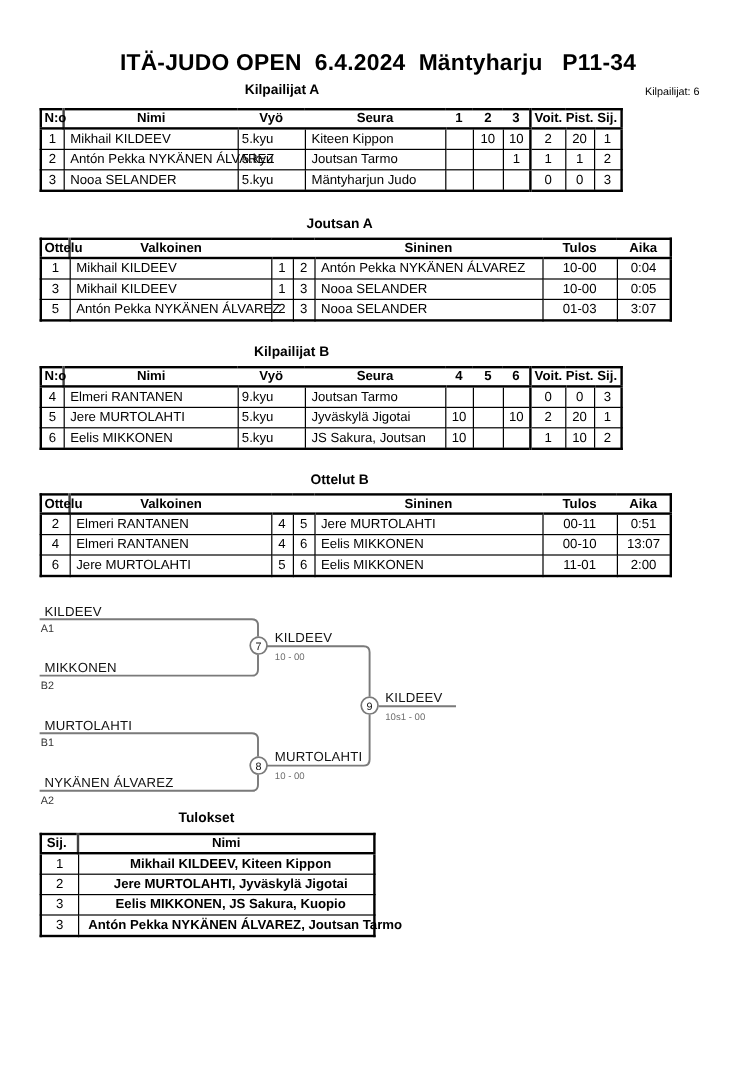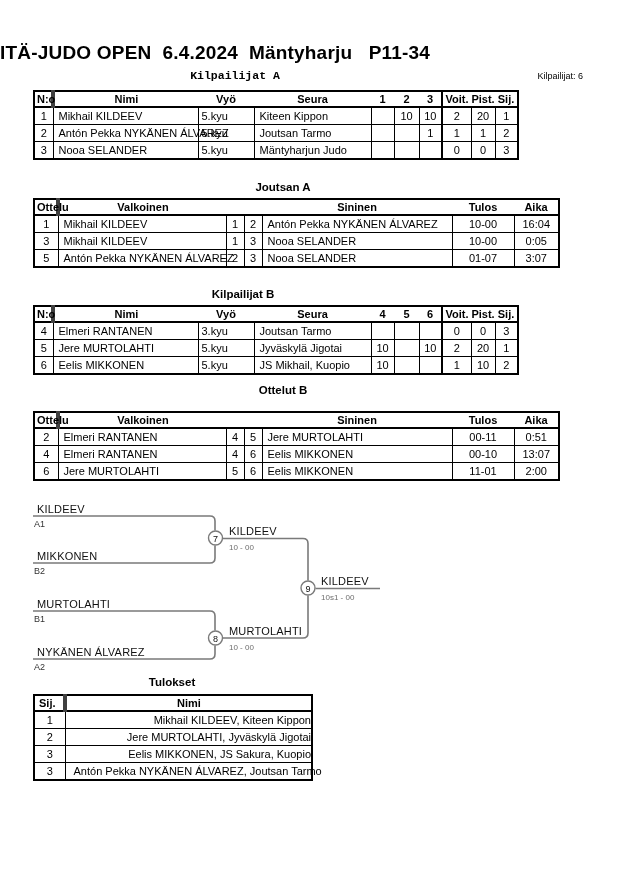--- a/index.html
+++ b/index.html
@@ -1,48 +1,48 @@
 <!DOCTYPE html>
 <html><head>
 <meta charset="utf-8">
 <style>
   html,body{margin:0;padding:0;}
   body{
     width:630px;height:891px;background:#ffffff;position:relative;overflow:hidden;
     font-family:"Liberation Sans","DejaVu Sans",sans-serif;color:#000;
   }
   .abs{position:absolute;}
-  #title{top:42px;left:0;width:630px;font-size:19px;font-weight:bold;white-space:pre;letter-spacing:0.2px;}
+  #title{top:42px;left:0;width:630px;text-align:center;font-size:19px;font-weight:bold;white-space:pre;letter-spacing:0.2px;}
   #competitors-label{top:71px;right:47px;font-size:9px;}
   .heading{font-weight:bold;font-size:11.5px;text-align:center;}
   table{border-collapse:collapse;table-layout:fixed;border:2.5px solid #000;font-size:11px;background:#fff;}
   th{font-weight:bold;font-size:11px;padding:0;height:14px;border:none;border-bottom:2px solid #000;text-align:center;vertical-align:middle;}
   th.left{text-align:left;padding-left:2px;}
-  th.b-r{border-right:4px solid #404040;}
+  th.b-r{border-right:2px solid #404040;}
   .b-l2{border-left:2.5px solid #000 !important;}
   td{border:1px solid #000;height:16px;padding:0;text-align:center;vertical-align:middle;}
   td.l{text-align:left;padding-left:5px;}
   td.l2{text-align:left;padding-left:3px;}
-  td.l8{text-align:right;padding-left:8px;}
+  td.l8{text-align:center;padding-left:8px;font-weight:bold;}
   td.name{white-space:nowrap;overflow:visible;}
   #bracket-svg{left:0;top:0;width:630px;height:891px;pointer-events:none;}
   .bk-line{stroke:#7a7a7a;stroke-width:1.6;fill:none;}
   .bk-circle{stroke:#7a7a7a;stroke-width:1.4;fill:#ffffff;}
   .bk-name{font-size:11px;fill:#111;letter-spacing:0.2px;}
   .bk-seed{font-size:9px;fill:#333;}
   .bk-score{font-size:8px;fill:#6e6e6e;}
   .bk-num{font-size:9px;fill:#111;text-anchor:middle;}
 </style>
 </head>
 <body>
 
 <div id="title" class="abs">ITÄ-JUDO OPEN  6.4.2024  Mäntyharju   P11-34</div>
 <div id="competitors-label" class="abs">Kilpailijat: 6</div>
 
-<div class="abs heading" style="left:33px;top:69px;width:404px;font-family:Liberation Mono, monospace;">Kilpailijat A</div>
+<div class="abs heading" style="left:33px;top:69px;width:404px;">Kilpailijat A</div>
 
 <table class="abs" style="left:33px;top:90px;width:484px;">
   <colgroup>
     <col style="width:19px">
       <col style="width:145px">
       <col style="width:56px">
       <col style="width:117px">
     <col style="width:23px">
       <col style="width:25px">
       <col style="width:23px">
@@ -128,38 +128,38 @@
     </tr>
   </thead>
   <tbody>
     <tr>
       <td>1</td>
       <td class="l name">Mikhail KILDEEV</td>
       <td>1</td>
       <td>2</td>
       <td class="l name">Antón Pekka NYKÄNEN ÁLVAREZ</td>
       <td>10-00</td>
-      <td>16:04</td>
+      <td>0:04</td>
     </tr>
     <tr>
       <td>3</td>
       <td class="l name">Mikhail KILDEEV</td>
       <td>1</td>
       <td>3</td>
       <td class="l name">Nooa SELANDER</td>
       <td>10-00</td>
       <td>0:05</td>
     </tr>
     <tr>
       <td>5</td>
       <td class="l name">Antón Pekka NYKÄNEN ÁLVAREZ</td>
       <td>2</td>
       <td>3</td>
       <td class="l name">Nooa SELANDER</td>
-      <td>01-07</td>
+      <td>01-03</td>
       <td>3:07</td>
     </tr>
   </tbody>
 </table>
 
 <div class="abs heading" style="left:41px;top:288px;width:404px;">Kilpailijat B</div>
 
 <table class="abs" style="left:33px;top:305px;width:484px;">
   <colgroup>
     <col style="width:19px">
@@ -184,21 +184,21 @@
       <th>6</th>
       <th class="b-l2">Voit.</th>
       <th>Pist.</th>
       <th>Sij.</th>
     </tr>
   </thead>
   <tbody>
     <tr>
       <td>4</td>
       <td class="l name">Elmeri RANTANEN</td>
-      <td class="l2">3.kyu</td>
+      <td class="l2">9.kyu</td>
       <td class="l">Joutsan Tarmo</td>
       <td></td>
       <td></td>
       <td></td>
       <td class="b-l2">0</td>
       <td>0</td>
       <td>3</td>
     </tr>
     <tr>
       <td>5</td>
@@ -209,32 +209,32 @@
       <td></td>
       <td>10</td>
       <td class="b-l2">2</td>
       <td>20</td>
       <td>1</td>
     </tr>
     <tr>
       <td>6</td>
       <td class="l name">Eelis MIKKONEN</td>
       <td class="l2">5.kyu</td>
-      <td class="l">JS Mikhail, Kuopio</td>
+      <td class="l">JS Sakura, Joutsan</td>
       <td>10</td>
       <td></td>
       <td></td>
       <td class="b-l2">1</td>
       <td>10</td>
       <td>2</td>
     </tr>
   </tbody>
 </table>
 
-<div class="abs heading" style="left:33px;top:384px;width:500px;">Ottelut B</div>
+<div class="abs heading" style="left:33px;top:394px;width:500px;">Ottelut B</div>
 
 <table class="abs" style="left:33px;top:411px;width:525px;">
   <colgroup>
     <col style="width:24px">
       <col style="width:168px">
       <col style="width:18px">
       <col style="width:18px">
     <col style="width:190px">
       <col style="width:62px">
       <col style="width:45px">

